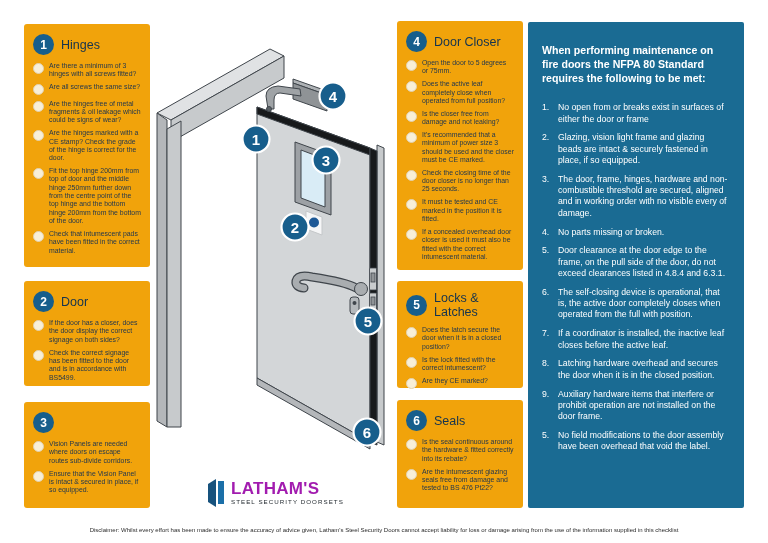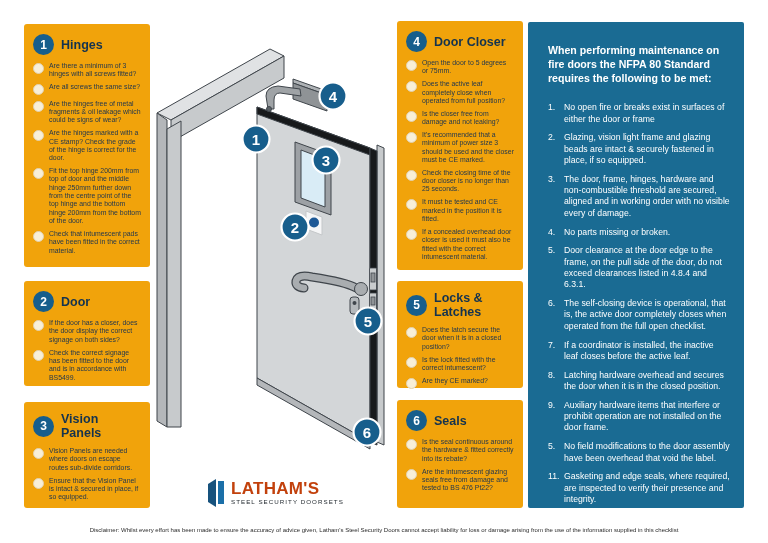--- a/index.html
+++ b/index.html
@@ -6,43 +6,43 @@
   body{font-family:"Liberation Sans", sans-serif;}
   .canvas{position:relative;width:768px;height:543px;background:#ffffff;overflow:hidden;}
 
   
   .panel{position:absolute;box-sizing:border-box;border-radius:3px;}
   .panel.orange{background:var(--orange);padding:10px 9px 8px 9px;}
   .panel-head{display:flex;align-items:center;gap:7px;margin-bottom:7px;}
   .badge{width:21px;height:21px;border-radius:50%;background:var(--badge);color:#fff;
          display:flex;align-items:center;justify-content:center;
          font-weight:bold;font-size:12px;flex:0 0 auto;}
-  .panel-title{margin:0;font-size:12.5px;font-weight:bold;color:var(--titleNavy);letter-spacing:0;}
+  .panel-title{margin:0;font-size:12.5px;font-weight:normal;color:var(--titleNavy);letter-spacing:0;}
   ul.items{list-style:none;margin:0;padding:0;}
   ul.items li{display:flex;gap:5px;margin-bottom:4.5px;}
   .cb{width:11px;height:11px;border-radius:50%;background:var(--cream);
       border:1px solid var(--creamBorder);flex:0 0 auto;margin-top:1px;box-sizing:border-box;}
   .itx{font-size:6.9px;line-height:1.21;color:var(--itemNavy);}
 
   
-  .panel.teal{background:var(--teal);color:#fff;padding:22px 14px 14px 20px;border-radius:2px;}
+  .panel.teal{background:var(--teal);color:#fff;padding:22px 14px 14px 14px;border-radius:2px;}
   .nfpa-heading{margin:0 0 17px 0;font-size:10.6px;font-weight:bold;line-height:1.3;color:#ffffff;}
   ol.nfpa{list-style:none;margin:0;padding:0;}
   ol.nfpa li{display:flex;margin-bottom:7.5px;}
   ol.nfpa .num{flex:0 0 16px;font-size:8.7px;line-height:1.3;}
   ol.nfpa .ntx{flex:1;font-size:8.7px;line-height:1.3;}
 
   
   .door-art{position:absolute;left:150px;top:25px;width:245px;height:460px;}
   .door-art text{font-family:"Liberation Sans", sans-serif;font-weight:bold;}
 
   
   .logo{position:absolute;left:207px;top:478px;display:flex;align-items:center;gap:4px;}
   .logo-text{display:flex;flex-direction:column;line-height:1;}
-  .logo-name{font-size:17px;font-weight:bold;color:#c2410c;letter-spacing:0.3px;}
+  .logo-name{font-size:17px;font-weight:bold;color:#a21caf;letter-spacing:0.3px;}
   .logo-tag{font-size:6.2px;letter-spacing:1.05px;color:#1e252b;margin-top:2px;}
 
   
   .disclaimer{position:absolute;left:0;top:527px;width:768px;text-align:center;
               font-size:6px;color:#2b2b2b;}
 </style>
 </head>
 <body>
 
 <div class="canvas">
@@ -188,21 +188,20 @@
           <span class="itx">Check the correct signage has been fitted to the door and is in accordance with BS5499.</span>
         </li>
       </ul>
   </section>
 
   <section class="panel orange" style="left:24px;top:402px;width:126px;height:106px;">
     <header class="panel-head">
       <div class="badge">
           <span>3</span>
         </div>
-      <h2 class="panel-title">Vision Panels</h2>
     </header>
     <ul class="items">
 
         <li>
           <span class="cb"></span>
           <span class="itx">Vision Panels are needed where doors on escape routes sub-divide corridors.</span>
         </li>
 
         <li>
           <span class="cb"></span>
@@ -303,21 +302,21 @@
         </li>
       </ul>
   </section>
 
   <section class="panel teal" style="left:528px;top:22px;width:216px;height:486px;">
     <h2 class="nfpa-heading">When performing maintenance on fire doors the NFPA 80 Standard requires the following to be met:</h2>
     <ol class="nfpa">
 
         <li>
           <span class="num">1.</span>
-          <span class="ntx">No open fire or breaks exist in surfaces of either the door or frame</span>
+          <span class="ntx">No open from or breaks exist in surfaces of either the door or frame</span>
         </li>
 
         <li>
           <span class="num">2.</span>
           <span class="ntx">Glazing, vision light frame and glazing beads are intact &amp; securely fastened in place, if so equipped.</span>
         </li>
 
         <li>
           <span class="num">3.</span>
           <span class="ntx">The door, frame, hinges, hardware and non-combustible threshold are secured, aligned and in working order with no visible every of damage.</span>
@@ -328,21 +327,21 @@
           <span class="ntx">No parts missing or broken.</span>
         </li>
 
         <li>
           <span class="num">5.</span>
           <span class="ntx">Door clearance at the door edge to the frame, on the pull side of the door, do not exceed clearances listed in 4.8.4 and 6.3.1.</span>
         </li>
 
         <li>
           <span class="num">6.</span>
-          <span class="ntx">The self-closing device is operational, that is, the active door completely closes when operated from the full open checklist.</span>
+          <span class="ntx">The self-closing device is operational, that is, the active door completely closes when operated from the full with position.</span>
         </li>
 
         <li>
           <span class="num">7.</span>
           <span class="ntx">If a coordinator is installed, the inactive leaf closes before the active leaf.</span>
         </li>
 
         <li>
           <span class="num">8.</span>
           <span class="ntx">Latching hardware overhead and secures the door when it is in the closed position.</span>
@@ -351,24 +350,20 @@
         <li>
           <span class="num">9.</span>
           <span class="ntx">Auxiliary hardware items that interfere or prohibit operation are not installed on the door frame.</span>
         </li>
 
         <li>
           <span class="num">5.</span>
           <span class="ntx">No field modifications to the door assembly have been overhead that void the label.</span>
         </li>
 
-        <li>
-          <span class="num">11.</span>
-          <span class="ntx">Gasketing and edge seals, where required, are inspected to verify their presence and integrity.</span>
-        </li>
       </ol>
   </section>
 
   <div class="logo">
     <svg width="20" height="30" viewBox="0 0 20 30">
       <polygon points="1,6 9,1 9,29 1,24" fill="#17527D"></polygon>
       <rect x="11" y="3" width="6" height="23" fill="#1B6FA8"></rect>
     </svg>
     <div class="logo-text">
       <span class="logo-name">LATHAM'S</span>

